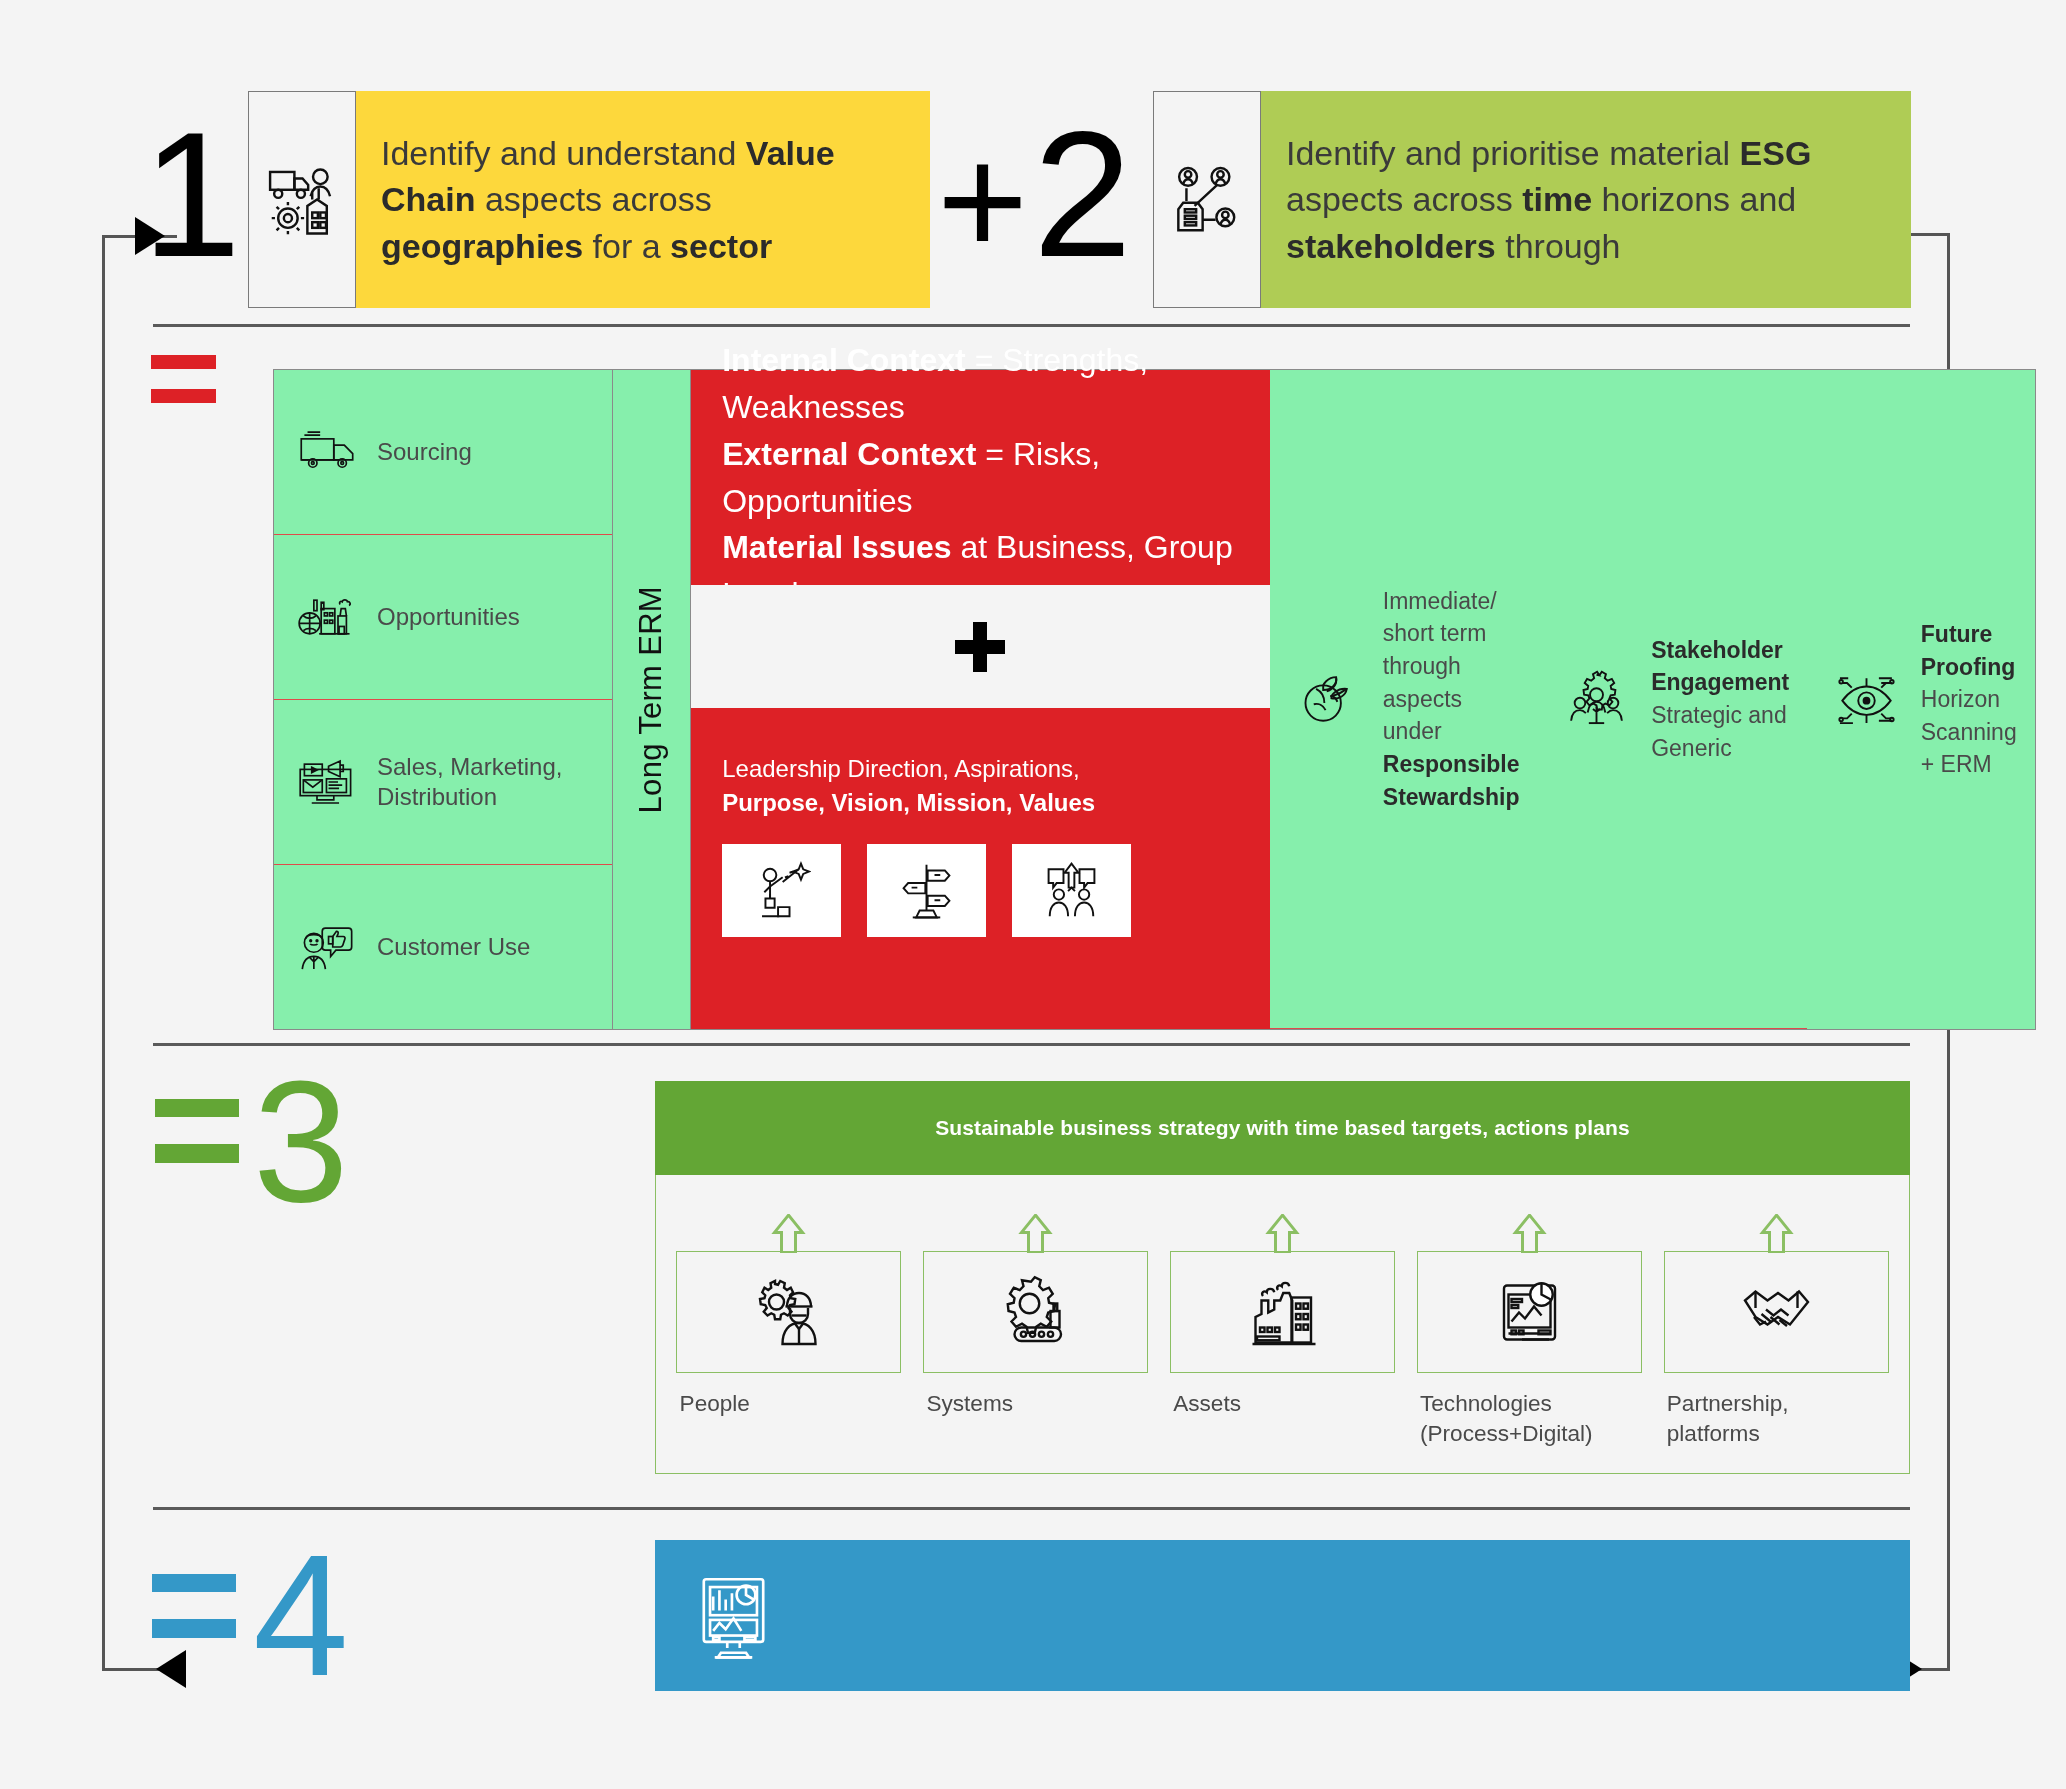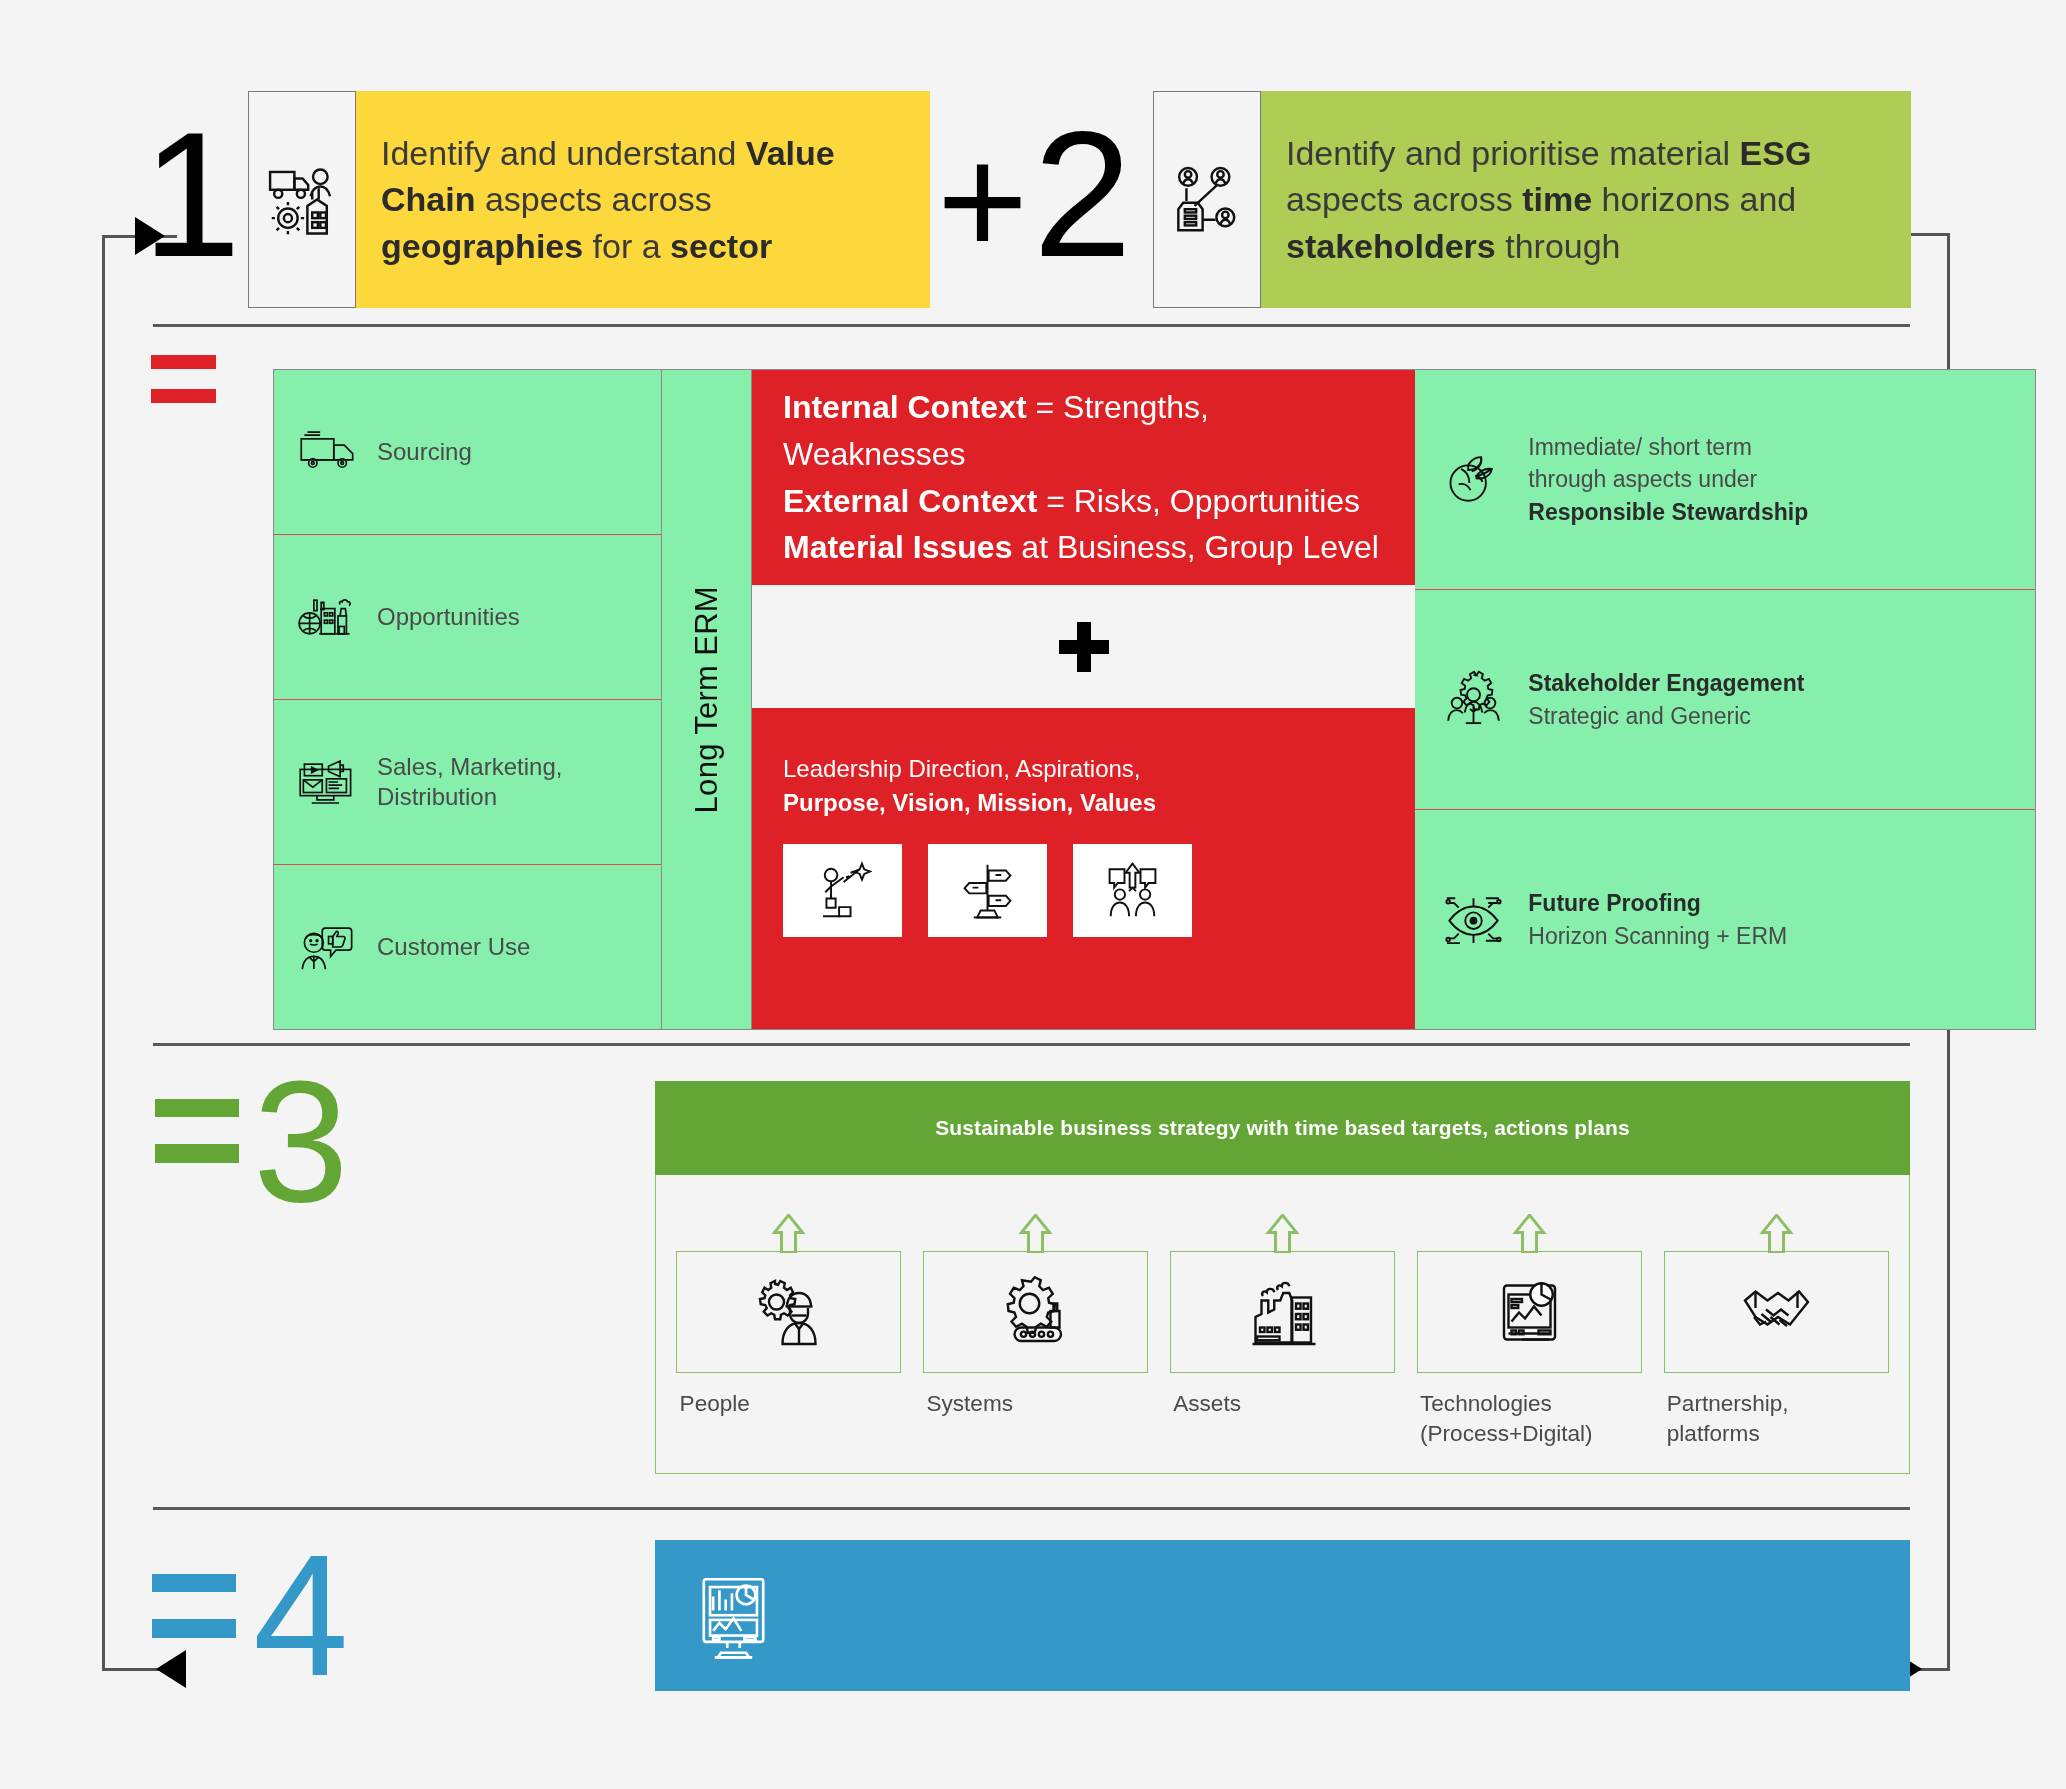--- a/index.html
+++ b/index.html
@@ -98,21 +98,21 @@
   #red-bot { flex:1; padding:44px 31px 0 31px; }
   #red-bot p { font-size:24px; line-height:1.42; font-weight:300; }
   #red-bot b { font-weight:800; }
   #red-icons { display:flex; gap:26px; margin-top:24px; }
   #red-icons .tile {
     width:119px; height:93px; background:#fff;
     display:flex; align-items:center; justify-content:center;
   }
 
   
-  #rightcol { flex:1; display:flex; flex-direction:column; }
+  #rightcol { flex:1; display:flex; flex-direction:row; }
   .rrow { flex:1; display:flex; align-items:center; gap:14px; padding:0 18.3px;
           border-bottom:1.1px solid #e04a4a; }
   .rrow:last-child { border-bottom:none; }
   .rrow .ico { width:81px; flex:0 0 81px; display:flex; align-items:center; justify-content:center; }
   .rrow .txt { font-size:23px; line-height:1.42; color:#4a4a4a; }
   .rrow .txt b { font-weight:700; color:#2b2b2b; }
 
   
   #sec3 { position:absolute; left:655px; top:1081px; width:1255px; height:393px; }
   #sec3-head {

